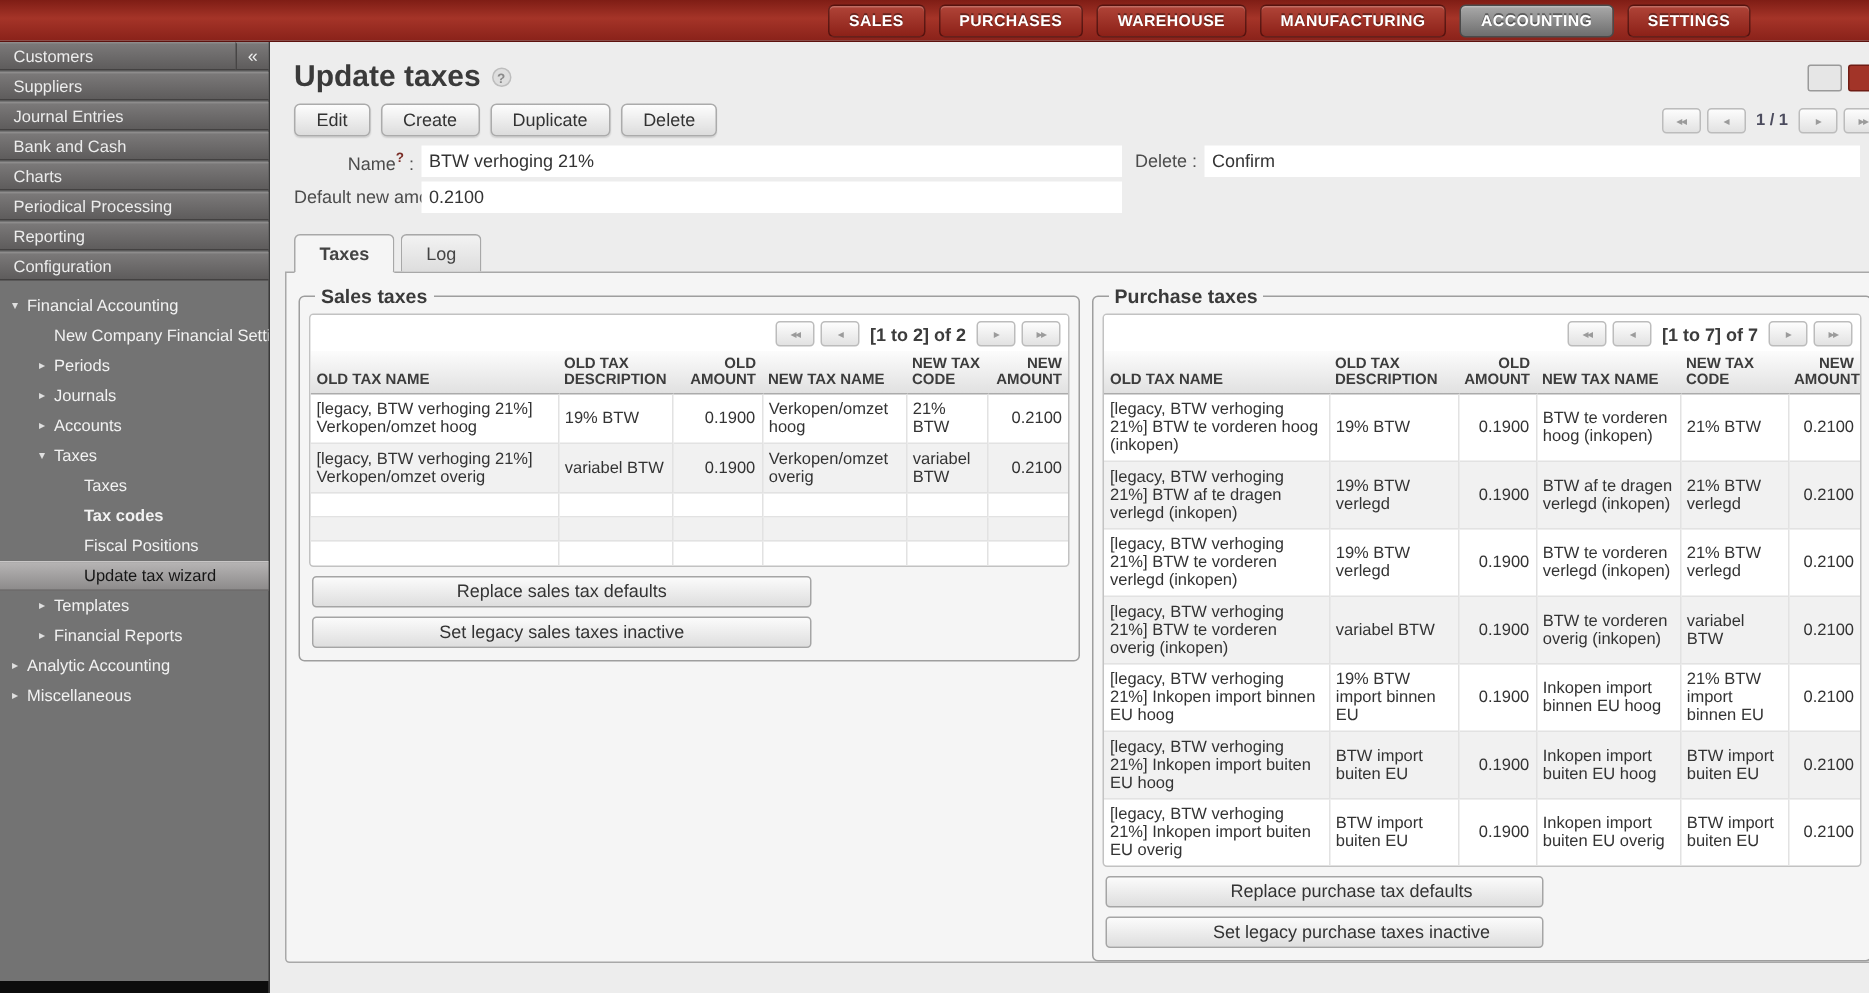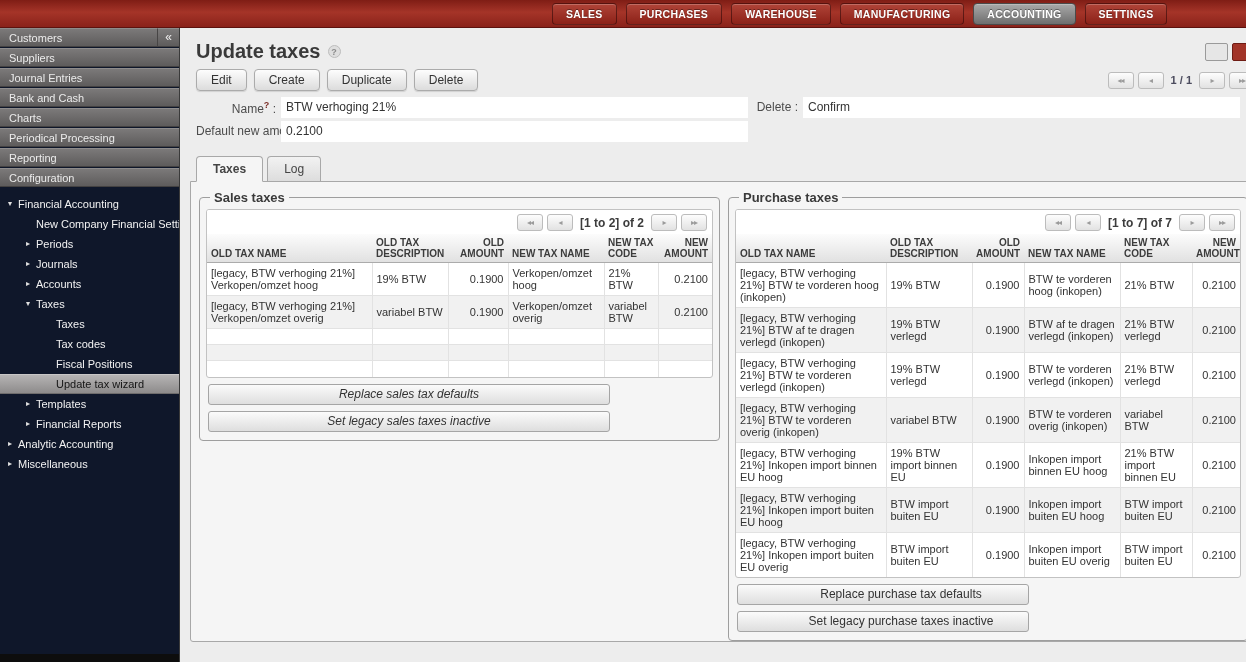--- a/index.html
+++ b/index.html
@@ -6,21 +6,21 @@
   html,body { width:1246px; height:662px; font-family:"Liberation Sans", sans-serif; background:#ededed; overflow:hidden; }
 
   
   .topbar { height:28px; background:linear-gradient(#7f1d15,#a53428 45%,#8a221a); border-bottom:1px solid #5d120e; display:flex; align-items:center; }
   .nav { display:flex; gap:9px; margin-left:552px; }
   .nav-btn { font-size:10.5px; font-weight:bold; color:#fff; letter-spacing:.3px; padding:4px 13px; border:1px solid rgba(40,5,5,.55); border-radius:4px; background:linear-gradient(#b04438,#8c2118); box-shadow:inset 0 1px 0 rgba(255,255,255,.22); text-shadow:0 -1px 0 rgba(0,0,0,.4); cursor:pointer; }
   .nav-btn.active { background:linear-gradient(#a9a9a9,#6e6e6e); border-color:#4a4a4a; }
 
   
   .layout { display:flex; height:634px; }
-  .sidebar { width:180px; background:#0f172a; border-right:1px solid #3a3a3a; position:relative; flex:none; }
+  .sidebar { width:180px; background:#737373; border-right:1px solid #3a3a3a; position:relative; flex:none; }
   .sidebar-footer { position:absolute; bottom:0; left:0; right:0; height:8px; background:#0d0d0d; }
 
   .side-row { display:flex; margin-bottom:1px; }
   .side-section { flex:1; height:19px; line-height:18px; padding-left:9px; font-size:11px; color:#ececec; background:linear-gradient(#7b7979,#5e5c5c); border-top:1px solid #8e8c8c; border-bottom:1px solid #434141; cursor:pointer; white-space:nowrap; overflow:hidden; }
   .collapse-btn { width:22px; height:19px; text-align:center; line-height:17px; font-size:12px; color:#f0f0f0; background:linear-gradient(#7b7979,#5e5c5c); border-top:1px solid #8e8c8c; border-bottom:1px solid #434141; border-left:1px solid #474545; cursor:pointer; }
 
   .tree { padding-top:6px; }
   .tree-item { height:20px; line-height:20px; font-size:11px; color:#f2f2f2; cursor:pointer; white-space:nowrap; overflow:hidden; display:flex; align-items:center; }
   .tree-item .arrow { display:inline-block; width:10px; font-size:8px; color:#e0e0e0; flex:none; }
   .tree-item.selected { background:linear-gradient(#b6b4b4,#8d8b8b); color:#151515; border-top:1px solid #c8c6c6; border-bottom:1px solid #6e6c6c; }
@@ -63,21 +63,21 @@
   .grid-pager .pg-text { font-size:12px; color:#3c3c3c; }
   table.grid { border-collapse:collapse; width:100%; table-layout:fixed; }
   table.grid th { font-size:10px; font-weight:bold; color:#3c3c3c; text-align:left; padding:3px 4px; background:linear-gradient(#fcfcfc,#e1e1e1); border-bottom:1px solid #ababab; vertical-align:bottom; }
   table.grid td { font-size:11px; color:#333; padding:4px 4px; border-right:1px solid #e2e2e2; border-top:1px solid #e2e2e2; vertical-align:middle; word-wrap:break-word; cursor:pointer; }
   table.grid td:last-child { border-right:none; }
   table.grid tr.even td { background:#f1f1f1; }
   table.grid td.num, table.grid th.num { text-align:right; }
   table.grid tr.empty td { height:16px; padding:0 4px; }
 
   .wide-btn { display:block; margin-top:6px; margin-left:2px; height:21px; font-size:12px; color:#333; border:1px solid #a5a5a5; border-radius:3px; background:linear-gradient(#fbfbfb,#dedede); text-align:center; line-height:19px; cursor:pointer; }
-  .fs-sales .wide-btn { width:402px;font-style:italic; }
+  .fs-sales .wide-btn { width:333px; }
   .fs-purchase .wide-btn { width:292px;padding-left:36px; }
 </style>
 </head>
 <body>
 
 <div class="topbar">
   <div class="nav" id="nav">
       <div class="nav-btn">SALES</div>
       <div class="nav-btn">PURCHASES</div>
       <div class="nav-btn">WAREHOUSE</div>
@@ -138,21 +138,21 @@
           <span>Accounts</span>
         </div>
         <div class="tree-item" style="padding-left: 26px;">
           <span class="arrow">▾</span>
           <span>Taxes</span>
         </div>
         <div class="tree-item" style="padding-left: 46px;">
           <span class="arrow"></span>
           <span>Taxes</span>
         </div>
-        <div class="tree-item" style="padding-left: 46px;">
+        <div class="tree-item" style="padding-left: 46px; font-weight: bold;">
           <span class="arrow"></span>
           <span>Tax codes</span>
         </div>
         <div class="tree-item" style="padding-left: 46px;">
           <span class="arrow"></span>
           <span>Fiscal Positions</span>
         </div>
         <div class="tree-item selected" style="padding-left: 46px;">
           <span class="arrow"></span>
           <span>Update tax wizard</span>

